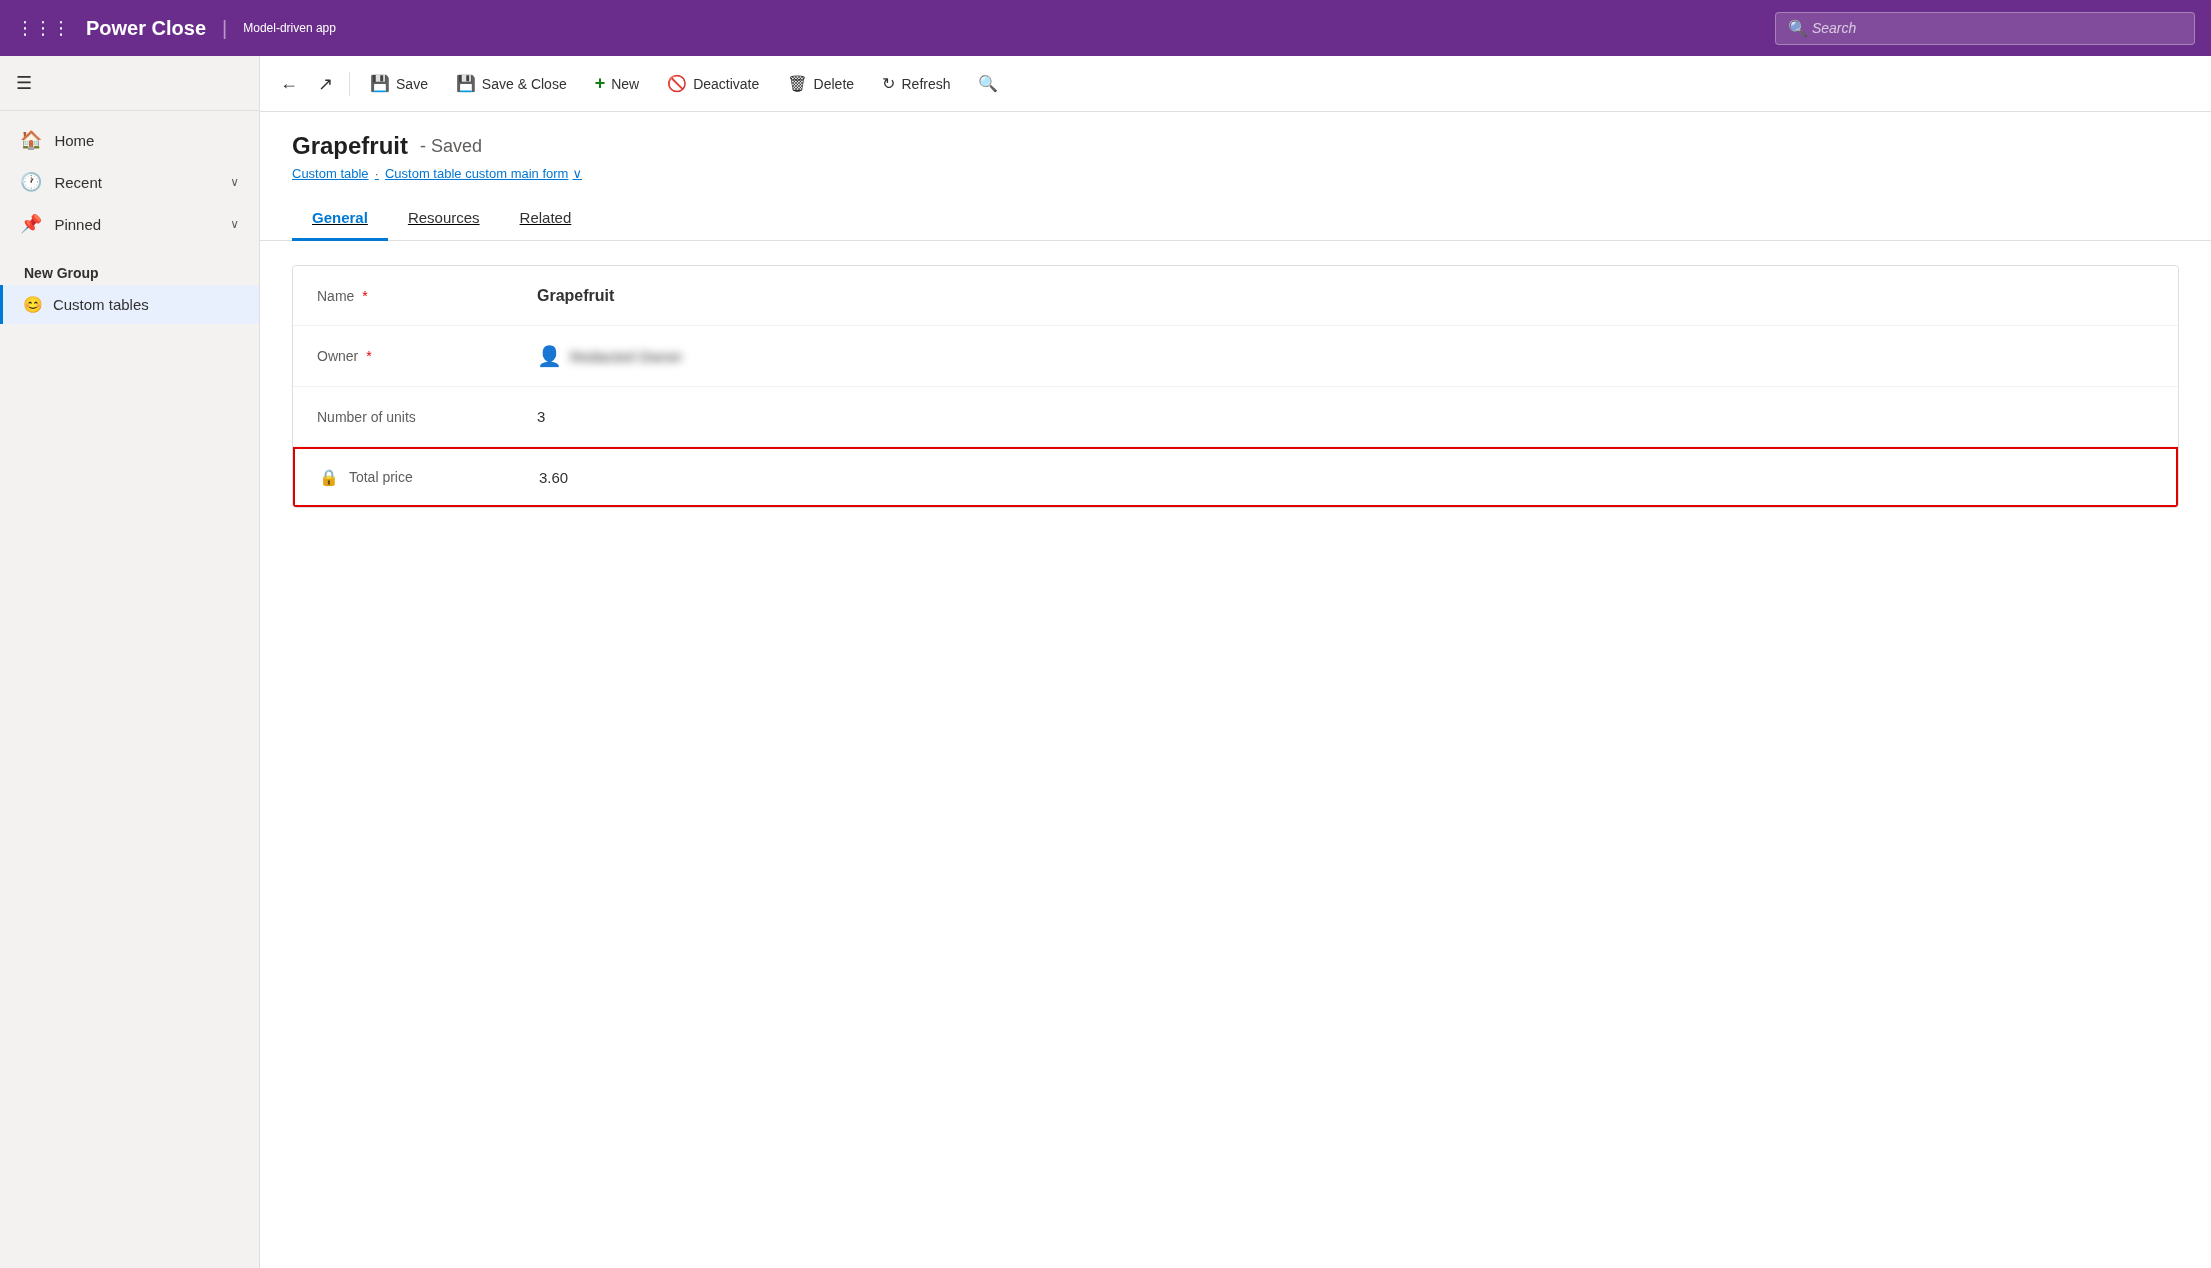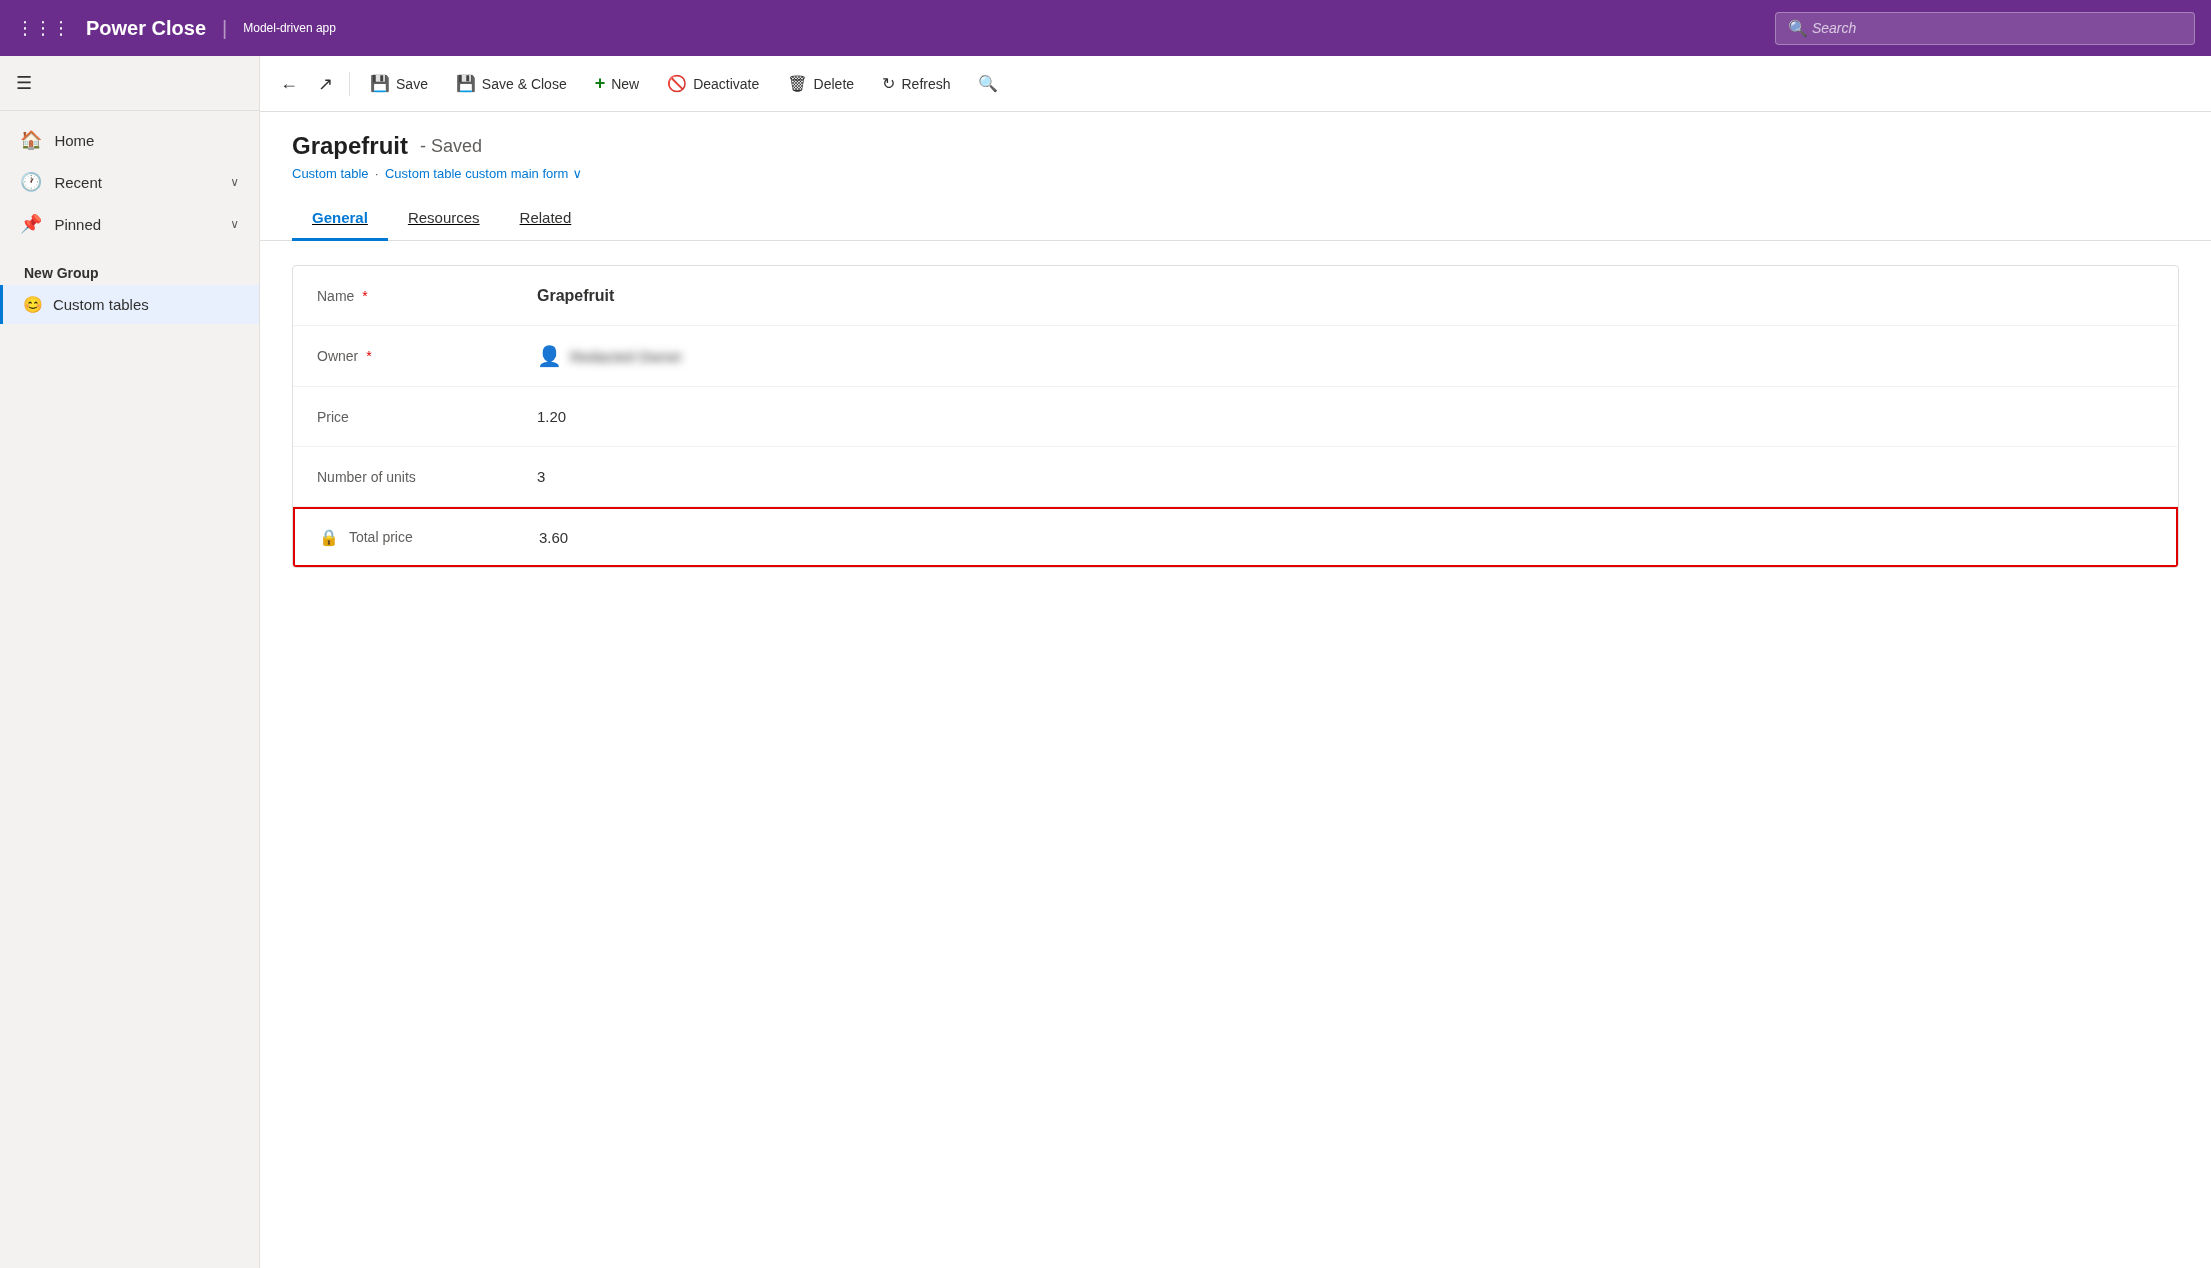--- a/index.html
+++ b/index.html
@@ -189,20 +189,21 @@
       color: #605e5c;
       font-weight: 400;
     }
     .form-breadcrumb {
       font-size: 13px;
       color: #0078d4;
       display: flex;
       align-items: center;
       gap: 6px;
       margin-bottom: 16px;
+      text-decoration: underline;
     }
     .form-breadcrumb .separator { color: #605e5c; }
     .breadcrumb-link {
       display: flex;
       align-items: center;
       gap: 4px;
       cursor: pointer;
       color: #0078d4;
     }
 
@@ -417,26 +418,20 @@
             <span class="field-required">*</span>
           </div>
           <div class="field-value">
             <div class="owner-container">
               <span class="owner-icon">👤</span>
               <span class="owner-name">Redacted Owner</span>
             </div>
           </div>
         </div>
 
-        <div class="form-row">
-          <div class="field-label">
-            <span>Price</span>
-          </div>
-          <div class="field-value">1.20</div>
-        </div>
 
         <div class="form-row">
           <div class="field-label">
             <span>Number of units</span>
           </div>
           <div class="field-value">3</div>
         </div>
 
         <div class="form-row highlighted">
           <div class="field-label">

